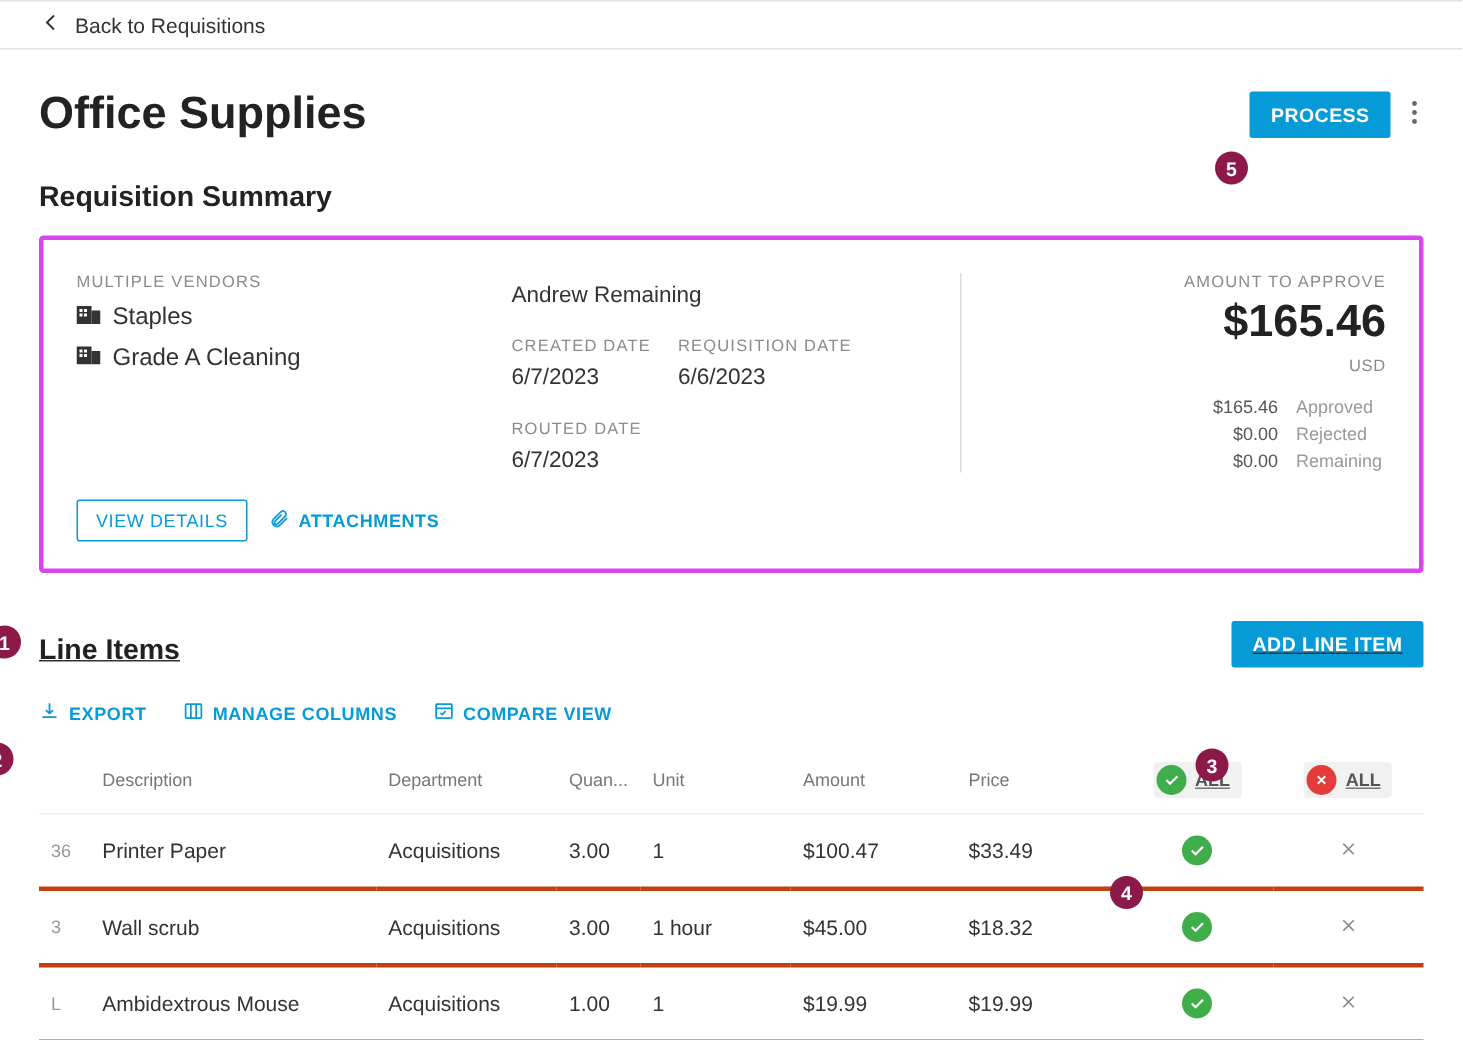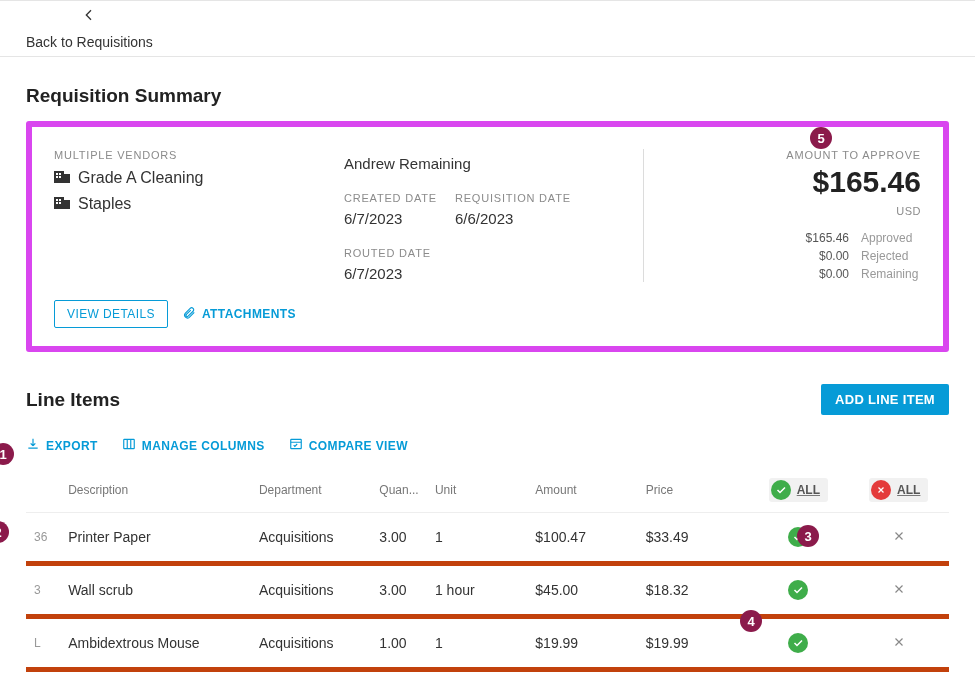--- a/index.html
+++ b/index.html
@@ -14,21 +14,20 @@
     border-top: 1px solid #e5e5e5;
     border-bottom: 1px solid #e5e5e5;
     padding: 6px 26px;
   }
   .back-link {
     display: inline-flex;
     align-items: center;
     gap: 8px;
     color: #333;
     cursor: pointer;
-    flex-direction: column;
   }
   .back-link svg { width: 16px; height: 16px; stroke: #333; }
   .page-wrap { padding: 0 26px; position: relative; }
   .title-row {
     display: flex;
     justify-content: space-between;
     align-items: center;
     margin-top: 26px;
   }
   h1 { font-size: 30px; font-weight: 600; color: #222; }
@@ -41,21 +40,21 @@
     font-weight: 700;
     font-size: 13px;
     letter-spacing: .3px;
     cursor: pointer;
     border-radius: 2px;
   }
   .more-icon { cursor: pointer; padding: 4px; }
   .more-icon svg { width: 4px; height: 16px; fill: #666; }
   h2 { font-size: 19px; font-weight: 700; color: #222; margin-top: 28px; }
   .summary-card {
-    border: 6px solid #d946ef;
+    border: 3px solid #d946ef;
     border-radius: 3px;
     margin-top: 14px;
     padding: 22px 22px 18px 22px;
   }
   .summary-top {
     display: flex;
     gap: 30px;
     position: relative;
   }
   .col { flex: 0 0 auto; }
@@ -123,22 +122,23 @@
     letter-spacing: .4px;
     cursor: pointer;
     display: inline-flex;
     align-items: center;
     gap: 6px;
   }
   .link-blue svg { width: 14px; height: 14px; stroke: #069bd7; fill: none; }
   .line-items-header {
     display: flex;
     justify-content: space-between;
-    align-items: center;
+    align-items: flex-end;
     margin-top: 32px;
+    text-decoration: underline;
   }
   .toolbar {
     display: flex;
     gap: 24px;
     margin-top: 22px;
   }
   .toolbar .link-blue svg { stroke: #069bd7; }
   table {
     width: 100%;
     border-collapse: collapse;
@@ -148,21 +148,21 @@
     text-align: left;
     font-weight: 400;
     font-size: 12px;
     color: #777;
     padding: 10px 8px;
     border-bottom: 1px solid #eee;
     vertical-align: middle;
   }
   td {
     padding: 14px 8px;
-    border-bottom: 5px solid #c2410c;
+    border-bottom: 3px solid #c2410c;
     font-size: 14px;
     color: #333;
     vertical-align: middle;
   }
   .col-id { width: 34px; color: #999; font-size: 12px; overflow: hidden; white-space: nowrap; }
   .col-desc { width: 190px; }
   .col-dept { width: 120px; }
   .col-qty { width: 50px; }
   .col-unit { width: 100px; }
   .col-amount { width: 110px; }
@@ -216,52 +216,65 @@
     <span>
       <svg viewBox="0 0 24 24" fill="none" stroke-width="2">
           <path d="M15 5l-7 7 7 7"></path>
         </svg>
     </span>
     <span>Back to Requisitions</span>
   </div>
 </div>
 
 <div class="page-wrap">
+  <div class="title-row">
+    <h1>Office Supplies</h1>
+    <div class="title-actions">
+      <button class="btn-primary">PROCESS</button>
+      <span class="more-icon">
+        <svg viewBox="0 0 4 16">
+            <circle cx="2" cy="2" r="1.6"></circle>
+            <circle cx="2" cy="8" r="1.6"></circle>
+            <circle cx="2" cy="14" r="1.6"></circle>
+          </svg>
+      </span>
+    </div>
+  </div>
 
   <h2>Requisition Summary</h2>
 
   <div class="summary-card">
     <div class="summary-top">
       <div class="col col-vendors">
         <div class="label-sm">MULTIPLE VENDORS</div>
         <div class="vendor-row">
           <span class="vendor-icon">
             <svg viewBox="0 0 16 14">
                 <rect x="0" y="2" width="10" height="12"></rect>
                 <rect x="10" y="5" width="6" height="9"></rect>
                 <rect x="2" y="4" width="2" height="2" fill="#fff"></rect>
                 <rect x="5" y="4" width="2" height="2" fill="#fff"></rect>
                 <rect x="2" y="7" width="2" height="2" fill="#fff"></rect>
                 <rect x="5" y="7" width="2" height="2" fill="#fff"></rect>
               </svg>
           </span>
-          <span>Grade A Cleaning</span>
+          <span>Staples</span>
         </div>
         <div class="vendor-row">
           <span class="vendor-icon">
             <svg viewBox="0 0 16 14">
                 <rect x="0" y="2" width="10" height="12"></rect>
                 <rect x="10" y="5" width="6" height="9"></rect>
                 <rect x="2" y="4" width="2" height="2" fill="#fff"></rect>
                 <rect x="5" y="4" width="2" height="2" fill="#fff"></rect>
                 <rect x="2" y="7" width="2" height="2" fill="#fff"></rect>
                 <rect x="5" y="7" width="2" height="2" fill="#fff"></rect>
               </svg>
           </span>
-          <span>Staples</span>
+          <span>Grade A Cleaning</span>
         </div>
       </div>
 
       <div class="col col-submitted">
         <div class="val">Andrew Remaining</div>
 
         <div class="dates-row mt20">
           <div class="date-block">
             <div class="label-sm">CREATED DATE</div>
             <div class="val">6/7/2023</div>

